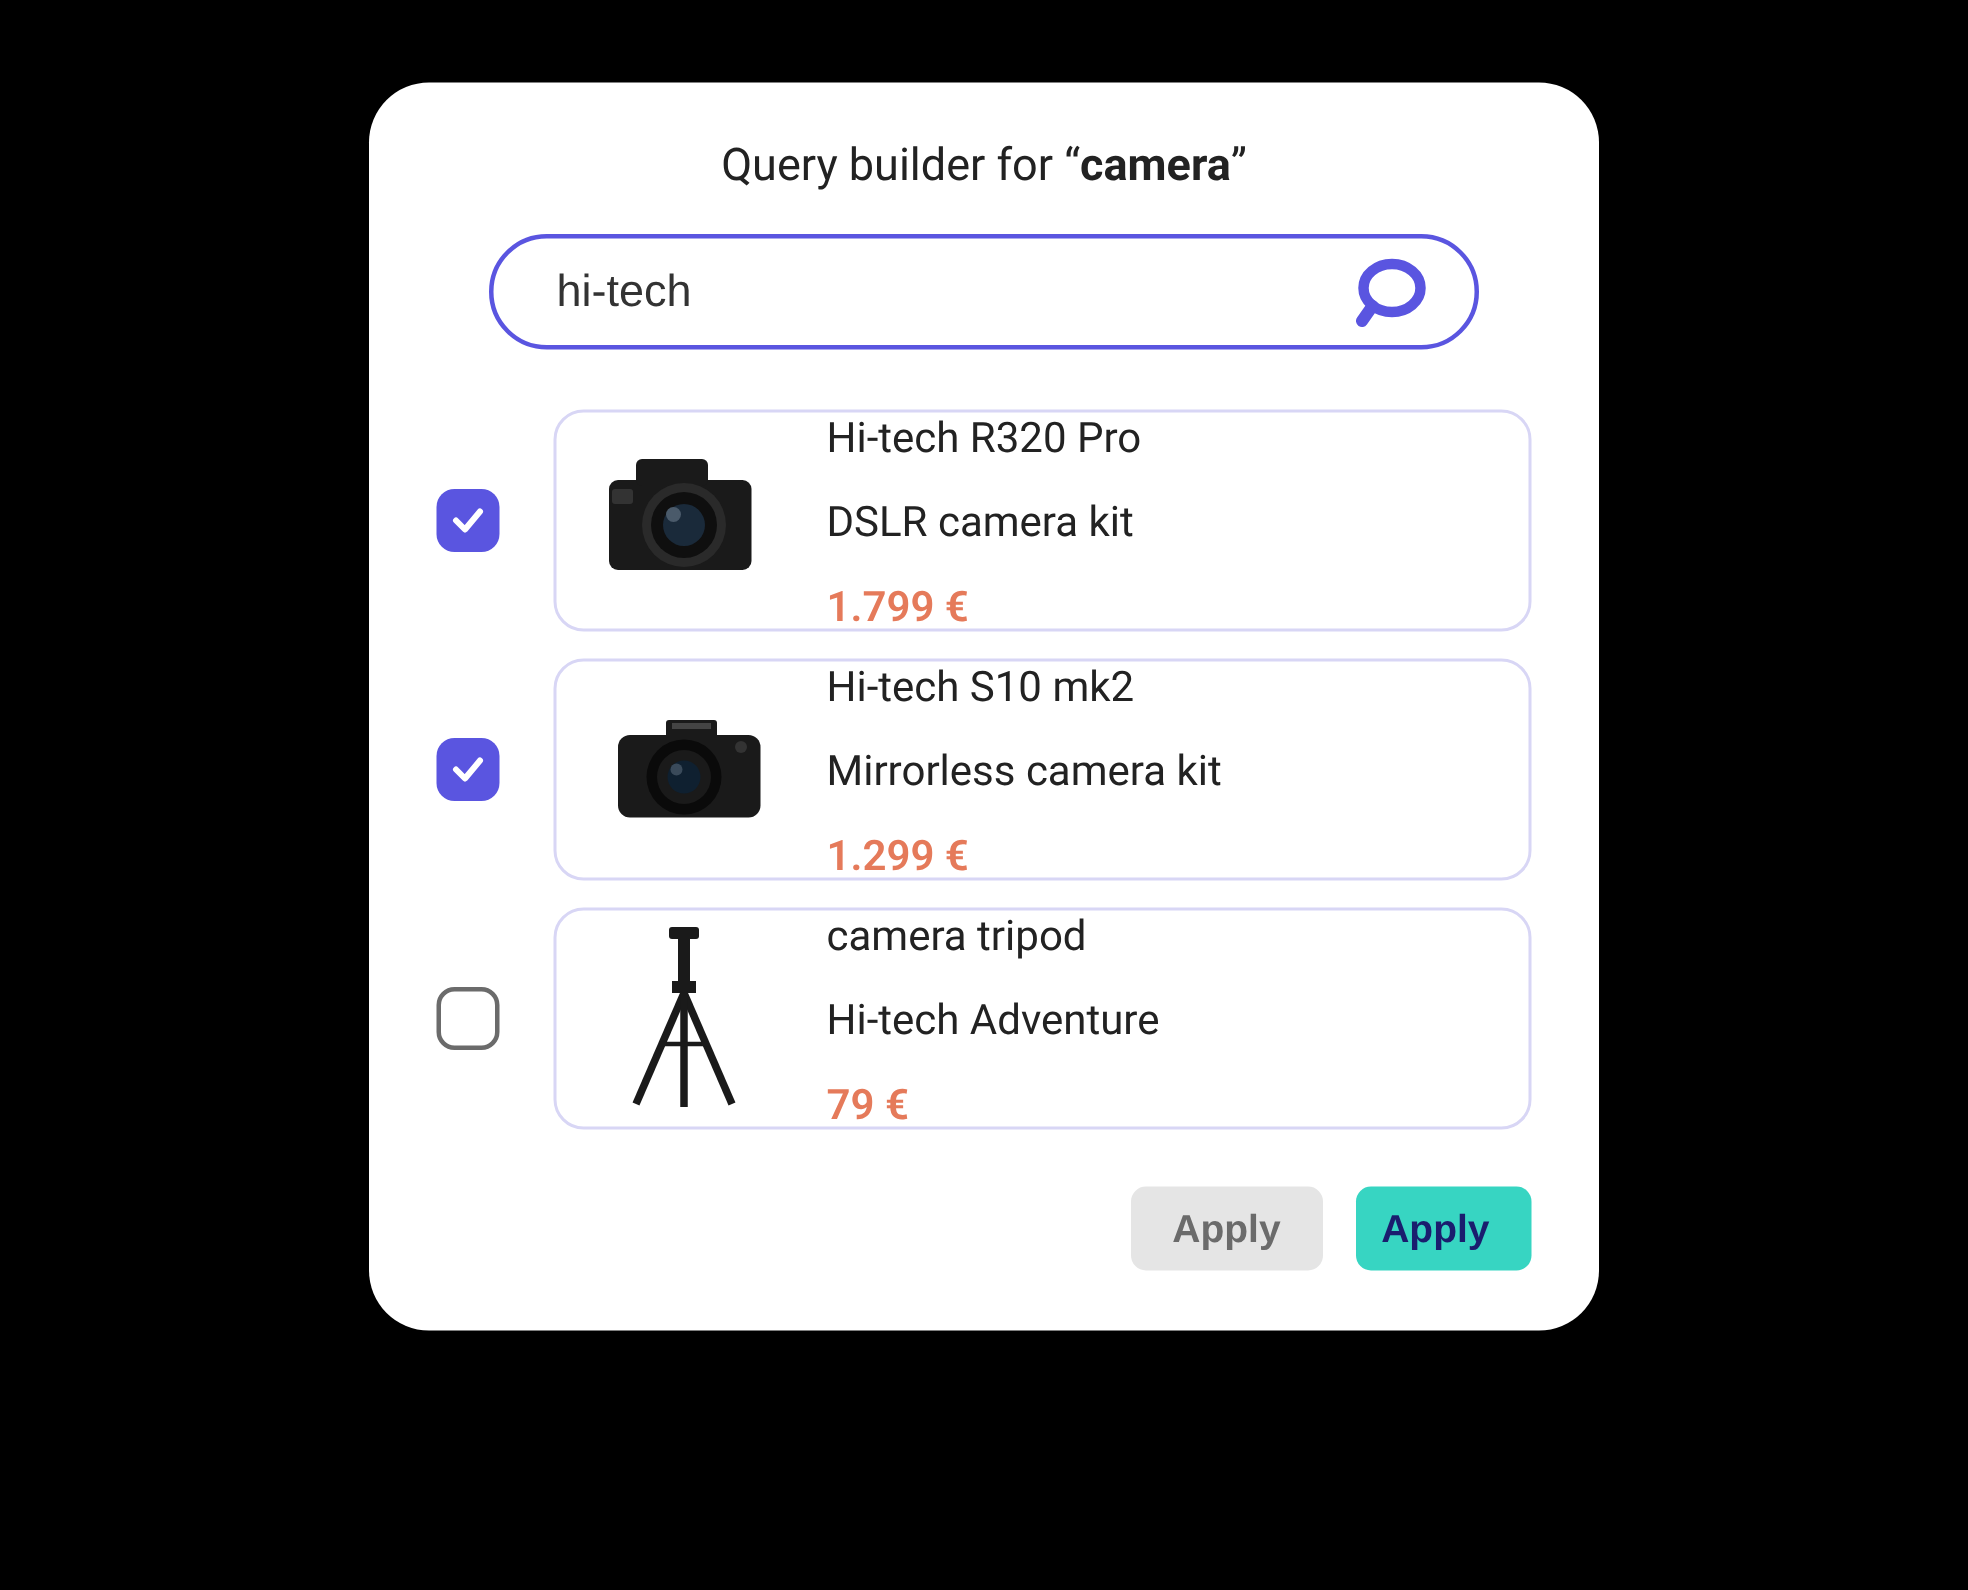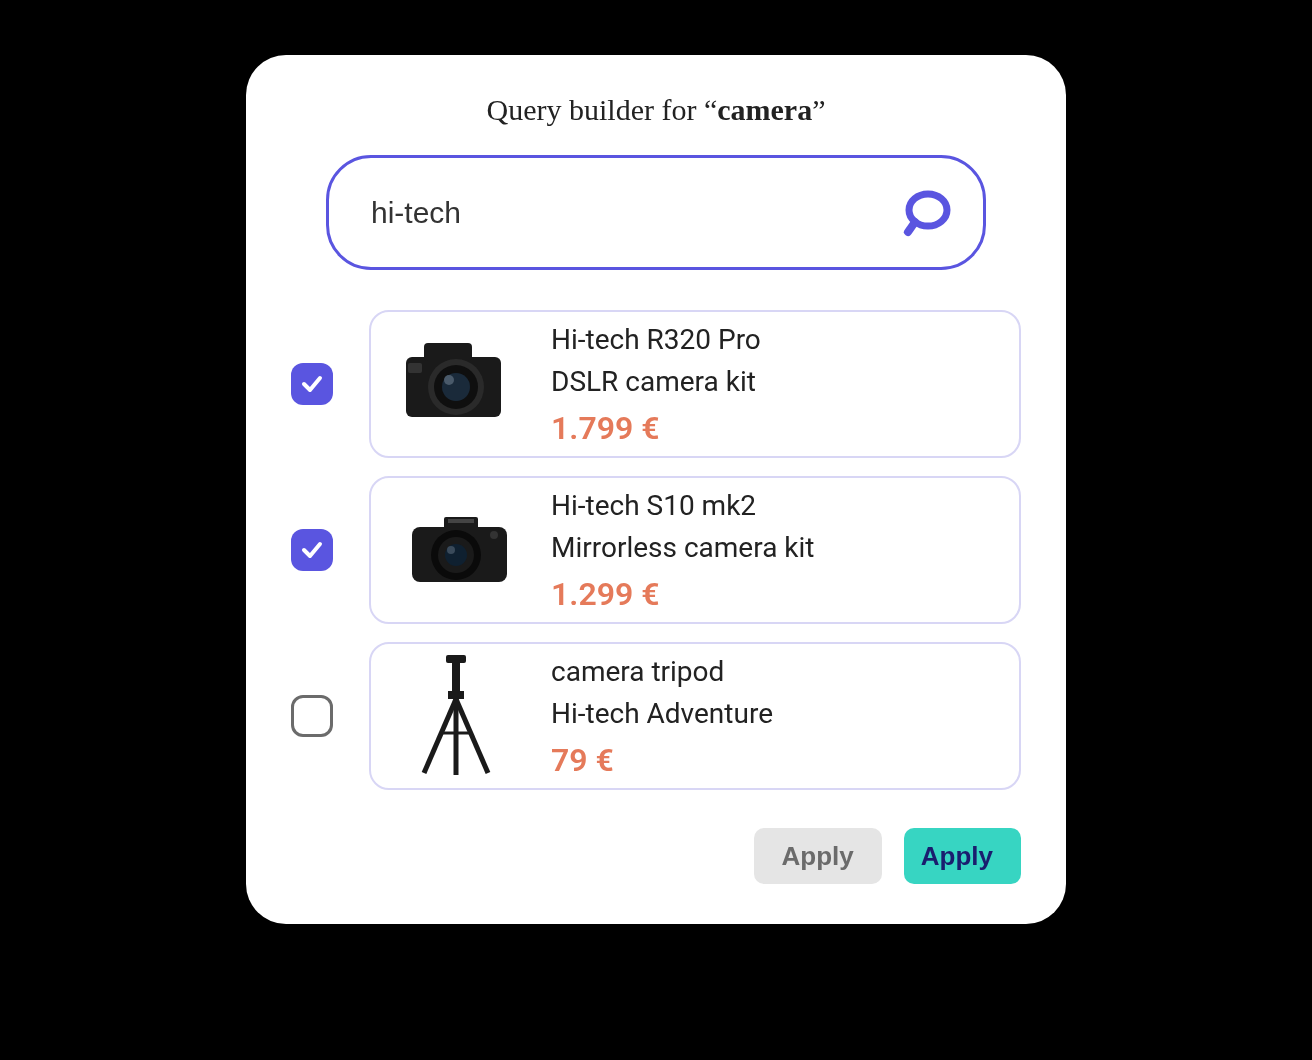--- a/index.html
+++ b/index.html
@@ -19,31 +19,30 @@
       border-radius: 40px;
       padding: 38px 45px 40px 45px;
       box-shadow: 0 0 100px 40px rgba(0,0,0,0.9);
     }
     .modal-title {
       text-align: center;
       font-size: 30px;
       color: #222;
       font-weight: 400;
       margin-bottom: 28px;
-      font-family: Liberation Serif, serif;
     }
     .modal-title .query-term {
       font-weight: 700;
     }
     .search-wrap {
       width: 660px;
       margin: 0 auto 40px auto;
       border: 3px solid #5a55e0;
       border-radius: 45px;
-      height: 115px;
+      height: 77px;
       display: flex;
       align-items: center;
       padding: 0 30px 0 42px;
     }
     .search-input {
       flex: 1;
       border: none;
       outline: none;
       font-size: 30px;
       color: #333;
@@ -101,29 +100,29 @@
       width: 130px;
       height: 120px;
       display: flex;
       align-items: center;
       justify-content: center;
       flex-shrink: 0;
     }
     .product-info {
       display: flex;
       flex-direction: column;
-      gap: 4px;
+      gap: 18px;
     }
     .product-line {
       font-size: 28px;
       color: #222;
       line-height: 1.35;
     }
     .product-price {
-      font-size: 32px;
+      font-size: 28px;
       color: #e57a5a;
       font-weight: 600;
       margin-top: 4px;
     }
     .actions {
       display: flex;
       justify-content: flex-end;
       gap: 22px;
     }
     .btn {

